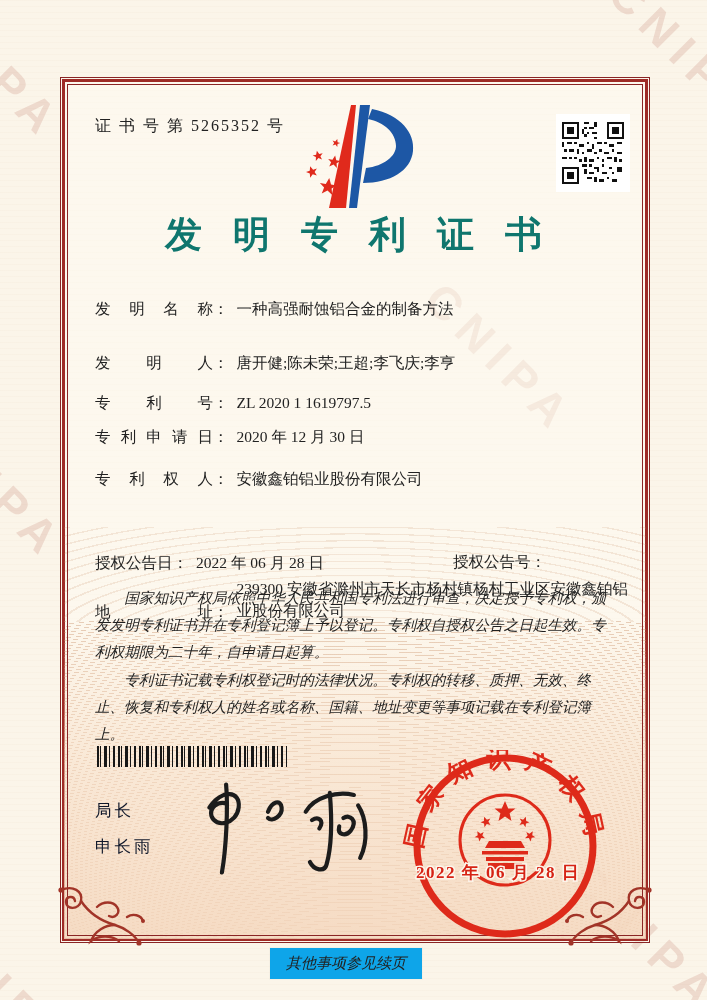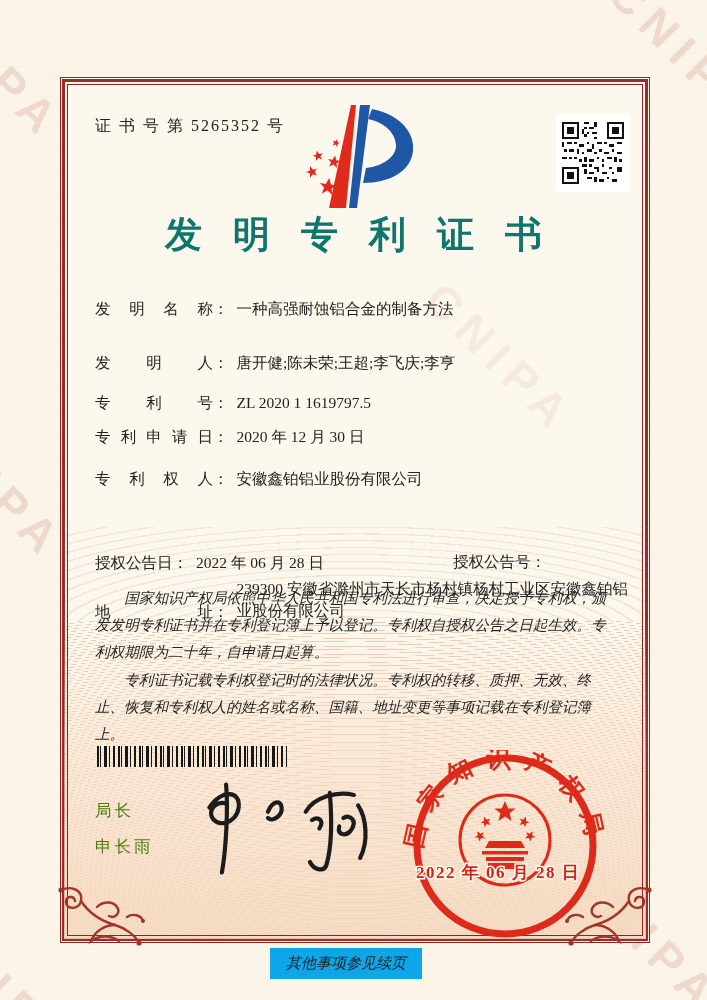--- a/index.html
+++ b/index.html
@@ -40,21 +40,21 @@
   .val{margin-left:8px;max-width:398px;line-height:1.45;}
   .grant2{position:absolute;left:358px;top:0;display:flex;font-size:15.5px;}
   .paras{position:absolute;left:94px;top:584px;width:522px;z-index:3;font-size:14.6px;
          line-height:1.85;font-style:italic;color:#1f1f1f;}
   .paras p{margin:1px;text-indent:2em;}
   .barcode{position:absolute;left:97px;top:746px;width:190px;height:21px;z-index:3;
      background:repeating-linear-gradient(90deg,#171717 0 2px,rgba(0,0,0,0) 2px 3px,
        #171717 3px 4px,rgba(0,0,0,0) 4px 7px,#171717 7px 10px,rgba(0,0,0,0) 10px 12px,
        #171717 12px 13px,rgba(0,0,0,0) 13px 16px,#171717 16px 18px,rgba(0,0,0,0) 18px 21px);}
   .signer{position:absolute;left:95px;z-index:3;font-family:"Liberation Sans",sans-serif;
-          font-size:16.5px;letter-spacing:3px;color:#4d7c0f;}
+          font-size:16.5px;letter-spacing:3px;color:#0f172a;}
   .sig{position:absolute;left:180px;top:776px;z-index:3;}
   .seal{position:absolute;left:398px;top:750px;z-index:5;}
   .pagenum{position:absolute;left:60px;top:906px;width:588px;text-align:center;font-size:14px;z-index:3;}
   .note{position:absolute;left:270px;top:948px;background:#0ea5e9;padding:6px 16px;
         font-size:15px;font-style:italic;z-index:3;box-shadow:0 0 0 1px rgba(0,0,0,0.02);}
   .sealdate{font-family:"Liberation Serif",serif;font-weight:bold;}
 </style>
 </head>
 <body>
 

